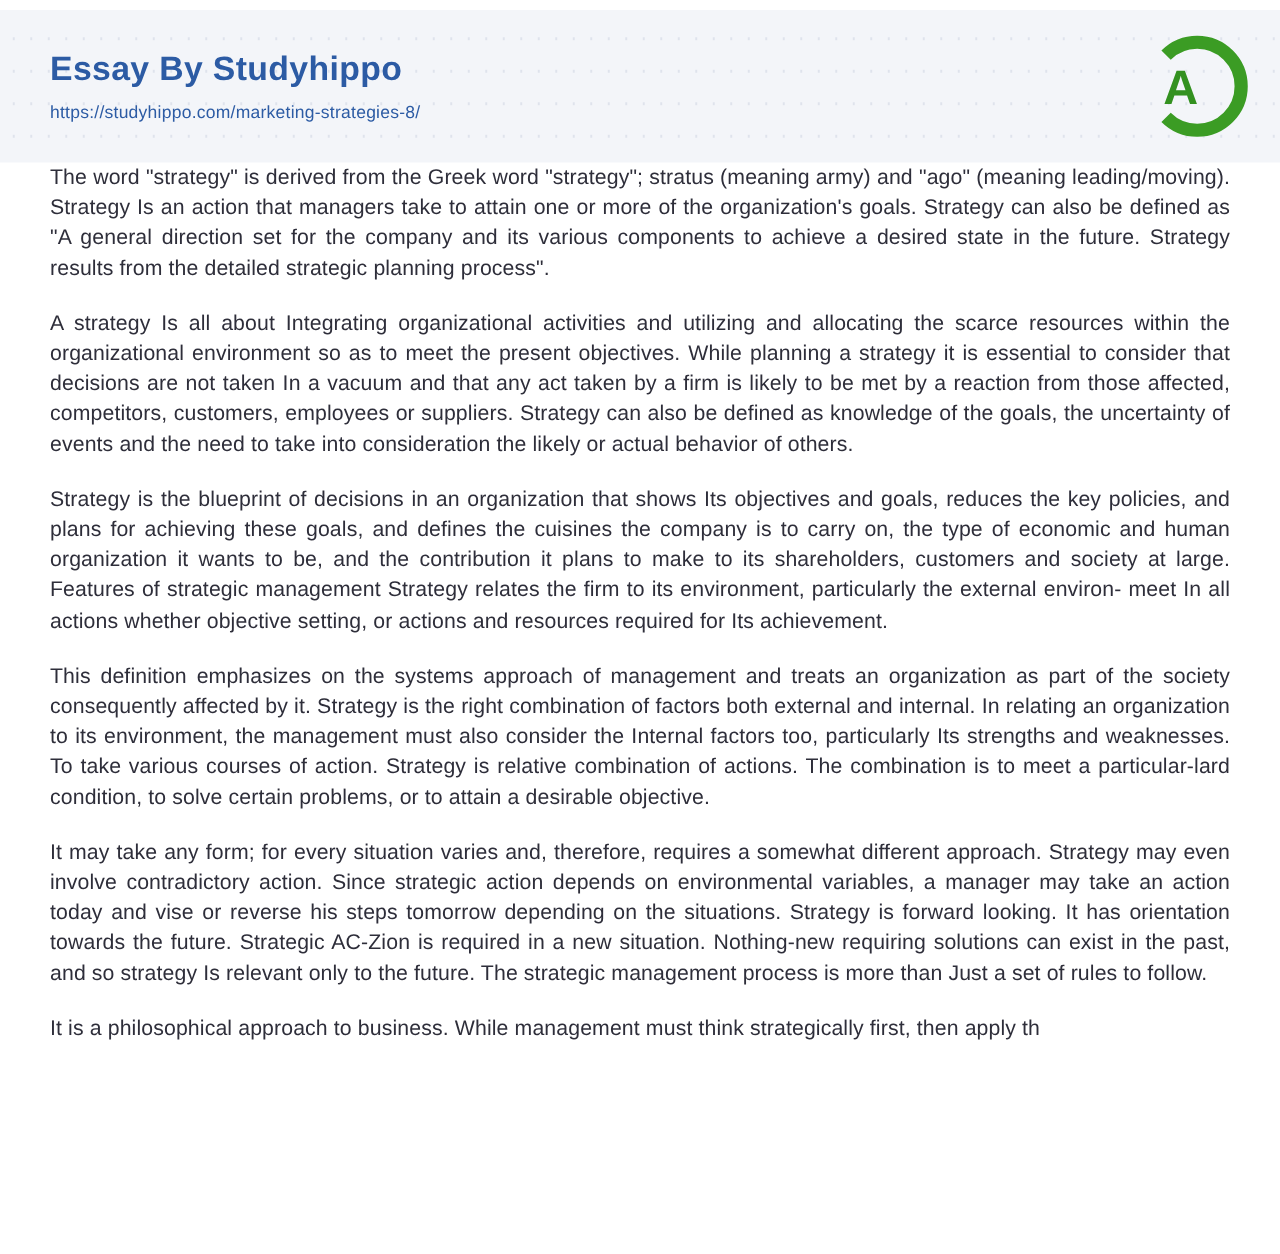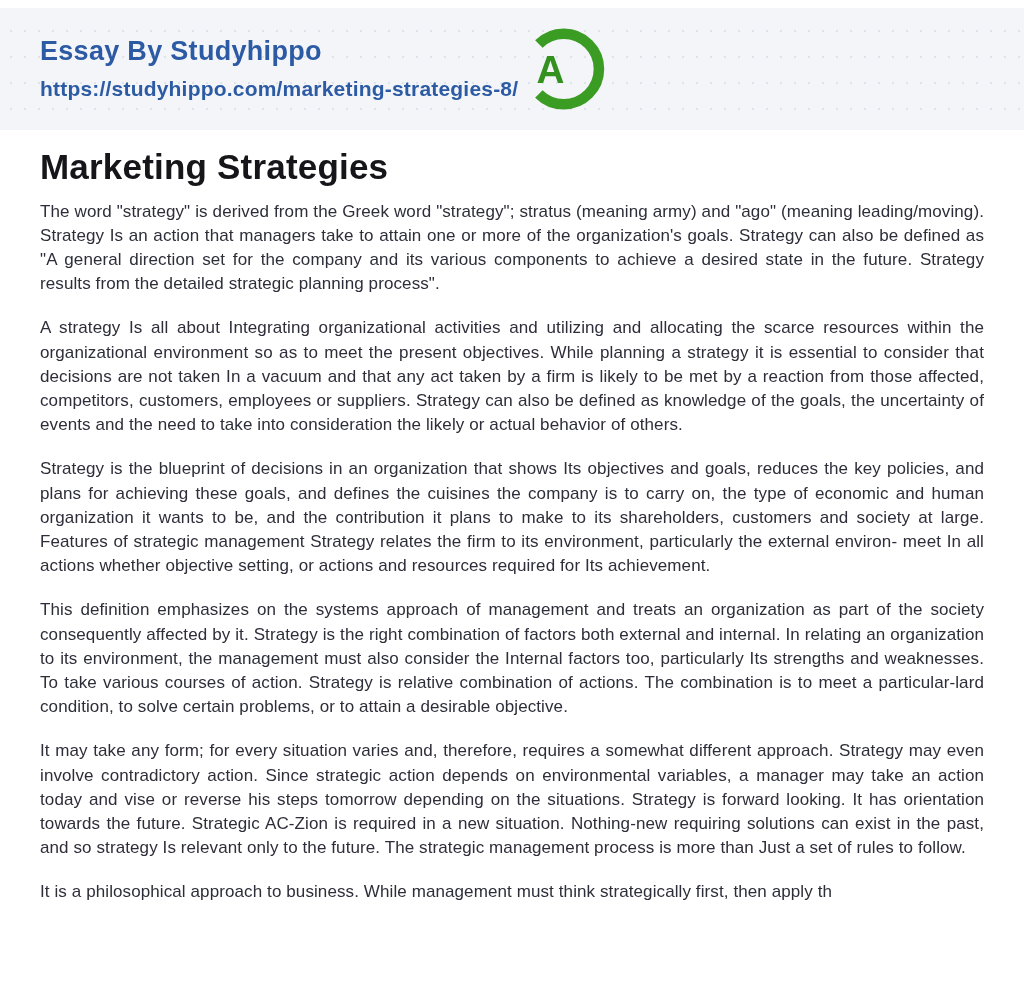--- a/index.html
+++ b/index.html
@@ -17,34 +17,35 @@
   
   .header {
     margin-top: 8px;
     height: 122px;
     background-color: #f3f5f9;
     background-image: radial-gradient(circle, #dfe3ec 1px, rgba(0,0,0,0) 1px);
     background-size: 14px 26px;
     background-position: 4px 10px;
     display: flex;
     align-items: center;
-    padding: 0 48px 0 40px;
+    justify-content: space-between;
+    padding: 0 24px 0 40px;
   }
   .header-left { display: flex; flex-direction: column; gap: 10px; }
   .site-title {
     font-size: 27px;
     font-weight: 700;
     letter-spacing: 0.3px;
     color: var(--link-blue, #2c5ba4);
     text-decoration: none;
     line-height: 1.1;
   }
   .page-url {
-    font-size: 21px;
-    font-weight: 700;
+    font-size: 14px;
+    font-weight: 400;
     letter-spacing: 0.2px;
     color: var(--link-blue, #2c5ba4);
     text-decoration: none;
   }
   .logo { width: 88px; height: 96px; display: block; }
 
   
   .main { padding: 0 40px; }
   .article-title {
     margin-top: 18px;
@@ -77,21 +78,20 @@
     </div>
 
     <svg class="logo" viewBox="0 0 100 108" aria-hidden="true">
 
       <path d="M 23.7 25.7 A 40 40 0 1 1 23.7 82.3" fill="none" stroke="#3b9c24" stroke-width="12" stroke-linecap="butt"></path>
       <text x="37" y="70" text-anchor="middle" font-family="Liberation Sans, sans-serif" font-size="44" font-weight="700" fill="#339120">A</text>
     </svg>
   </div>
 
   <div class="main">
-    <h1 class="article-title">Marketing Strategies</h1>
 
     <div>
         <p class="para">The word "strategy" is derived from the Greek word "strategy"; stratus (meaning army) and "ago" (meaning leading/moving). Strategy Is an action that managers take to attain one or more of the organization's goals. Strategy can also be defined as "A general direction set for the company and its various components to achieve a desired state in the future. Strategy results from the detailed strategic planning process".</p>
         <p class="para">A strategy Is all about Integrating organizational activities and utilizing and allocating the scarce resources within the organizational environment so as to meet the present objectives. While planning a strategy it is essential to consider that decisions are not taken In a vacuum and that any act taken by a firm is likely to be met by a reaction from those affected, competitors, customers, employees or suppliers. Strategy can also be defined as knowledge of the goals, the uncertainty of events and the need to take into consideration the likely or actual behavior of others.</p>
         <p class="para">Strategy is the blueprint of decisions in an organization that shows Its objectives and goals, reduces the key policies, and plans for achieving these goals, and defines the cuisines the company is to carry on, the type of economic and human organization it wants to be, and the contribution it plans to make to its shareholders, customers and society at large. Features of strategic management Strategy relates the firm to its environment, particularly the external environ- meet In all actions whether objective setting, or actions and resources required for Its achievement.</p>
         <p class="para">This definition emphasizes on the systems approach of management and treats an organization as part of the society consequently affected by it. Strategy is the right combination of factors both external and internal. In relating an organization to its environment, the management must also consider the Internal factors too, particularly Its strengths and weaknesses. To take various courses of action. Strategy is relative combination of actions. The combination is to meet a particular-lard condition, to solve certain problems, or to attain a desirable objective.</p>
         <p class="para">It may take any form; for every situation varies and, therefore, requires a somewhat different approach. Strategy may even involve contradictory action. Since strategic action depends on environmental variables, a manager may take an action today and vise or reverse his steps tomorrow depending on the situations. Strategy is forward looking. It has orientation towards the future. Strategic AC-Zion is required in a new situation. Nothing-new requiring solutions can exist in the past, and so strategy Is relevant only to the future. The strategic management process is more than Just a set of rules to follow.</p>
         <p class="para">It is a philosophical approach to business. While management must think strategically first, then apply th</p>
       </div>
   </div>

